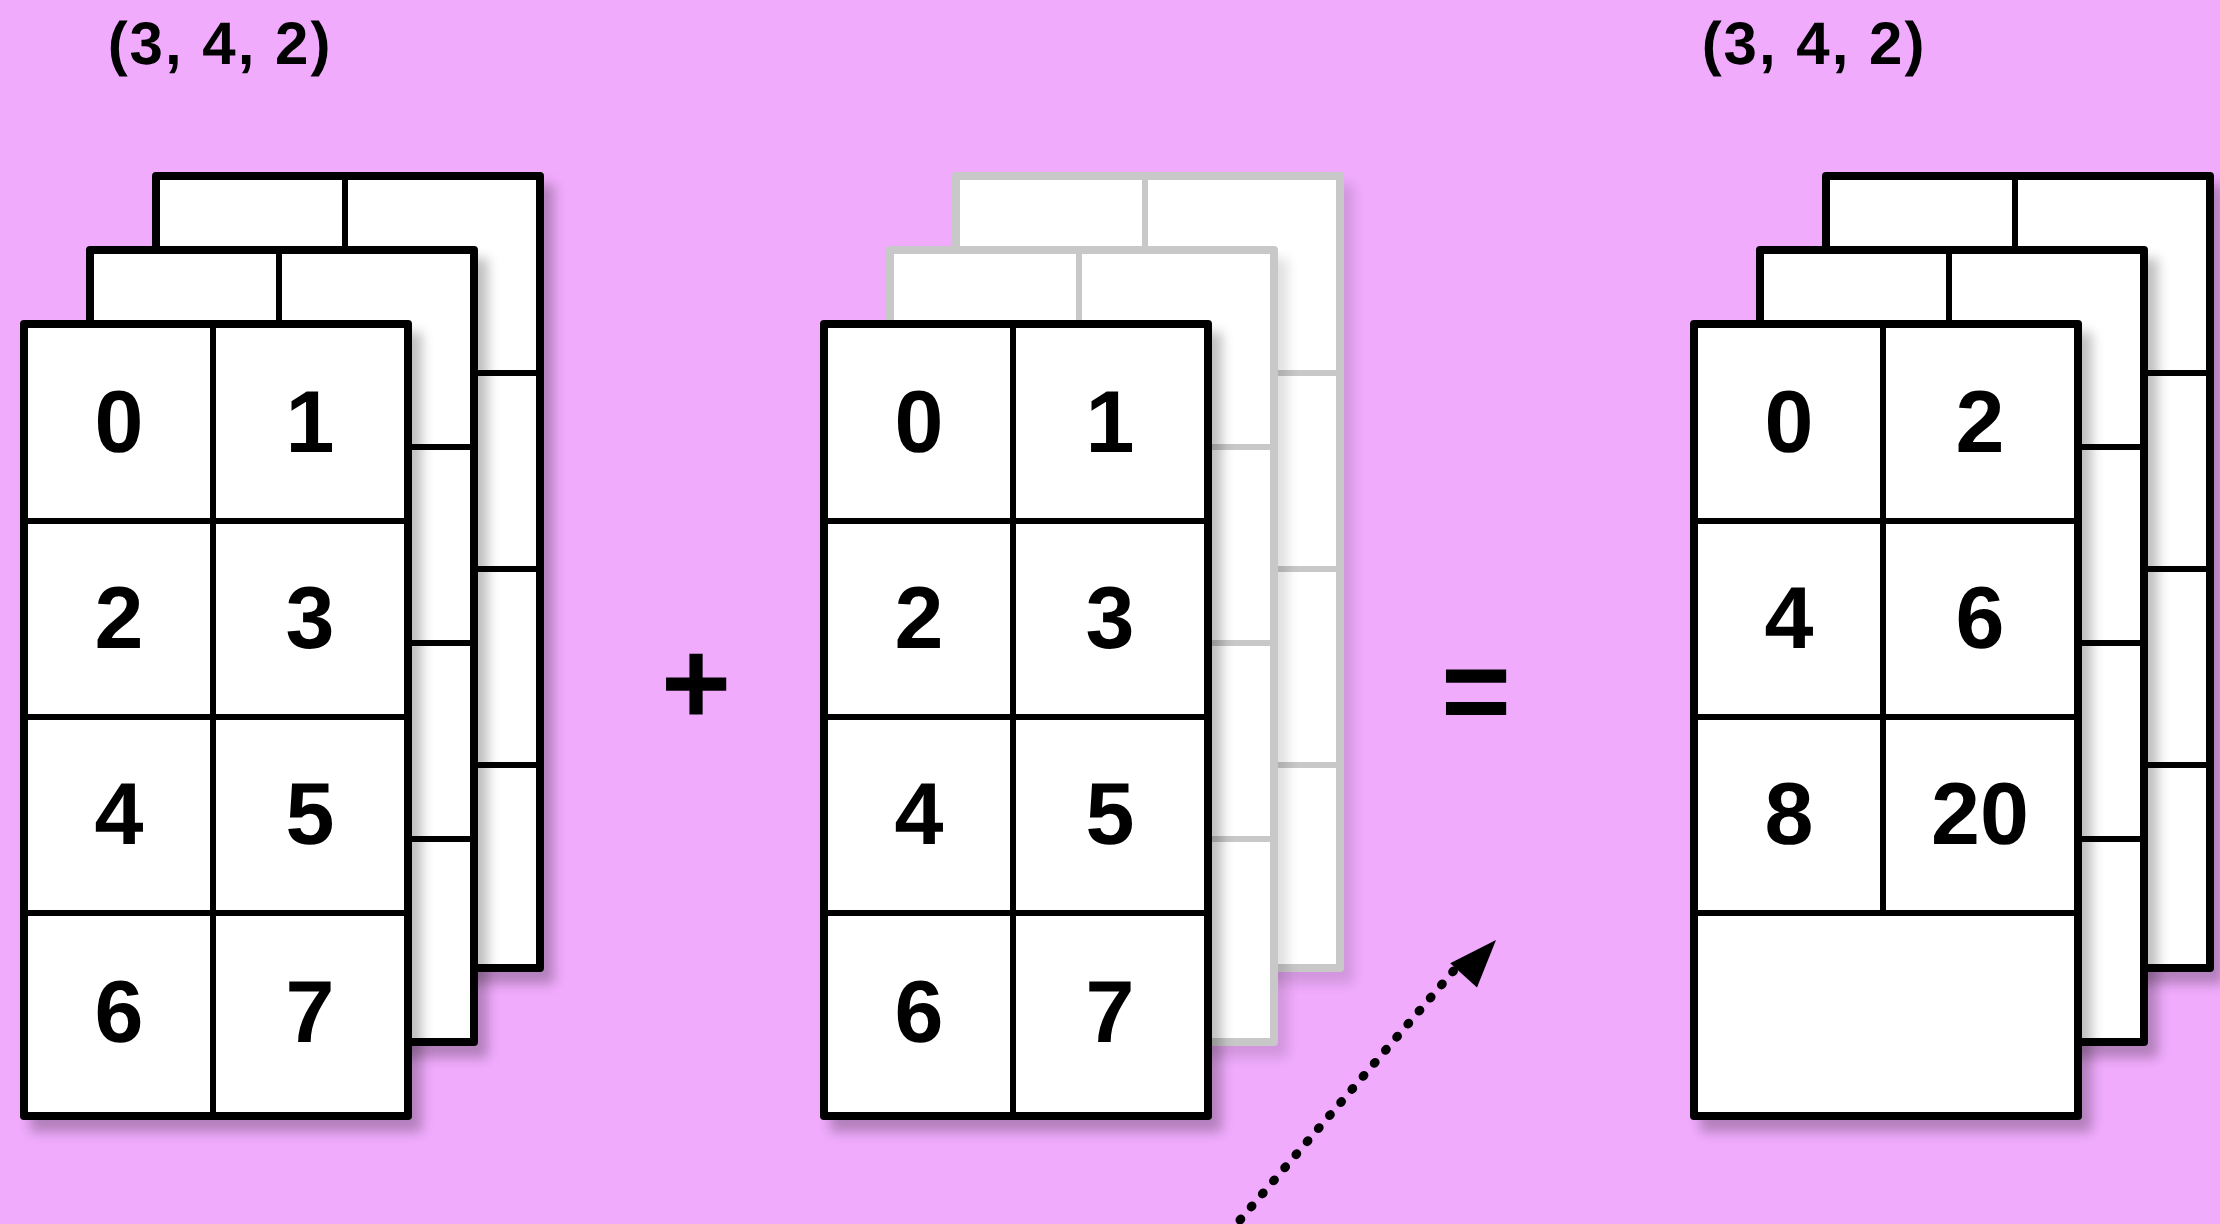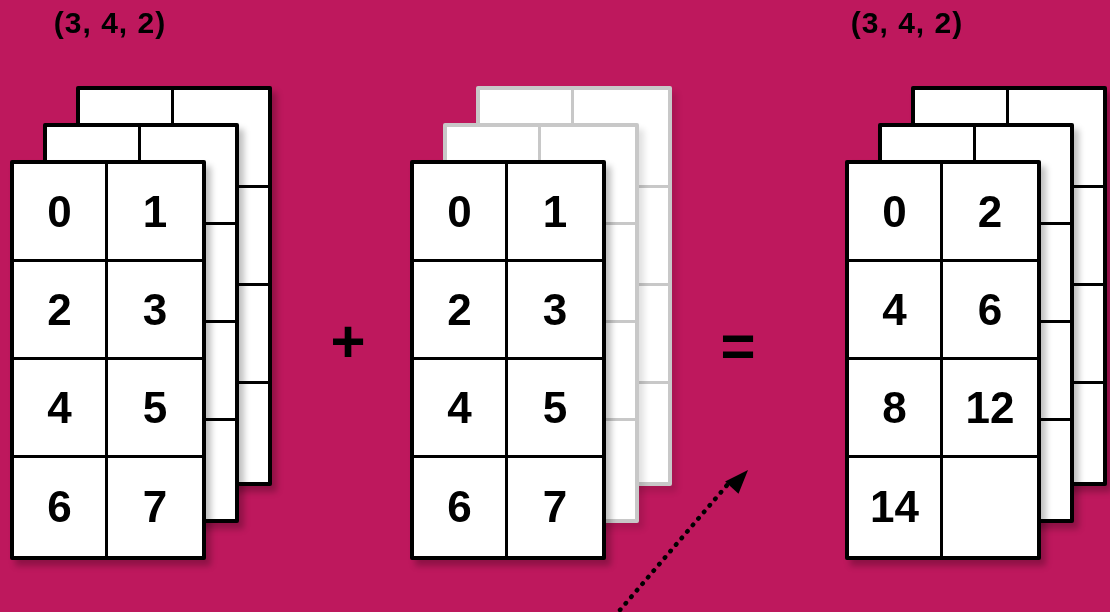--- a/index.html
+++ b/index.html
@@ -1,20 +1,20 @@
 <!DOCTYPE html>
 <html style="--ghost: #c8c8c8;"><head>
 <meta charset="utf-8">
 <style>
   html, body { margin: 0; padding: 0; background: #ffffff; }
   .canvas {
     position: relative;
     width: 1110px;
     height: 612px;
-    background: #be185d;
+    background: #f0abfc;
     overflow: hidden;
     font-family: "Liberation Sans", sans-serif;
     color: #000;
   }
   .shape-label {
     position: absolute;
     top: 6px;
     width: 200px;
     text-align: center;
     font-size: 30px;
@@ -163,22 +163,21 @@
       <div class="cell"></div>
     <div class="cell"></div>
       <div class="cell"></div>
   </div>
   <div class="layer z3" style="left:845px; top:160px;">
     <div class="cell">0</div>
     <div class="cell">2</div>
     <div class="cell">4</div>
     <div class="cell">6</div>
     <div class="cell">8</div>
-    <div class="cell">12</div>
-    <div class="cell">14</div>
+    <div class="cell">20</div>
   </div>
 
   <svg class="arrow-svg" viewBox="0 0 1110 612" xmlns="http://www.w3.org/2000/svg">
     <line x1="620" y1="610" x2="728" y2="484" stroke="#000" stroke-width="4.5" stroke-dasharray="0.6 8" stroke-linecap="round"></line>
     <polygon points="748,470 738.5,493.8 725.1,481.6" fill="#000"></polygon>
   </svg>
 
 </div>
 
 </body></html>

